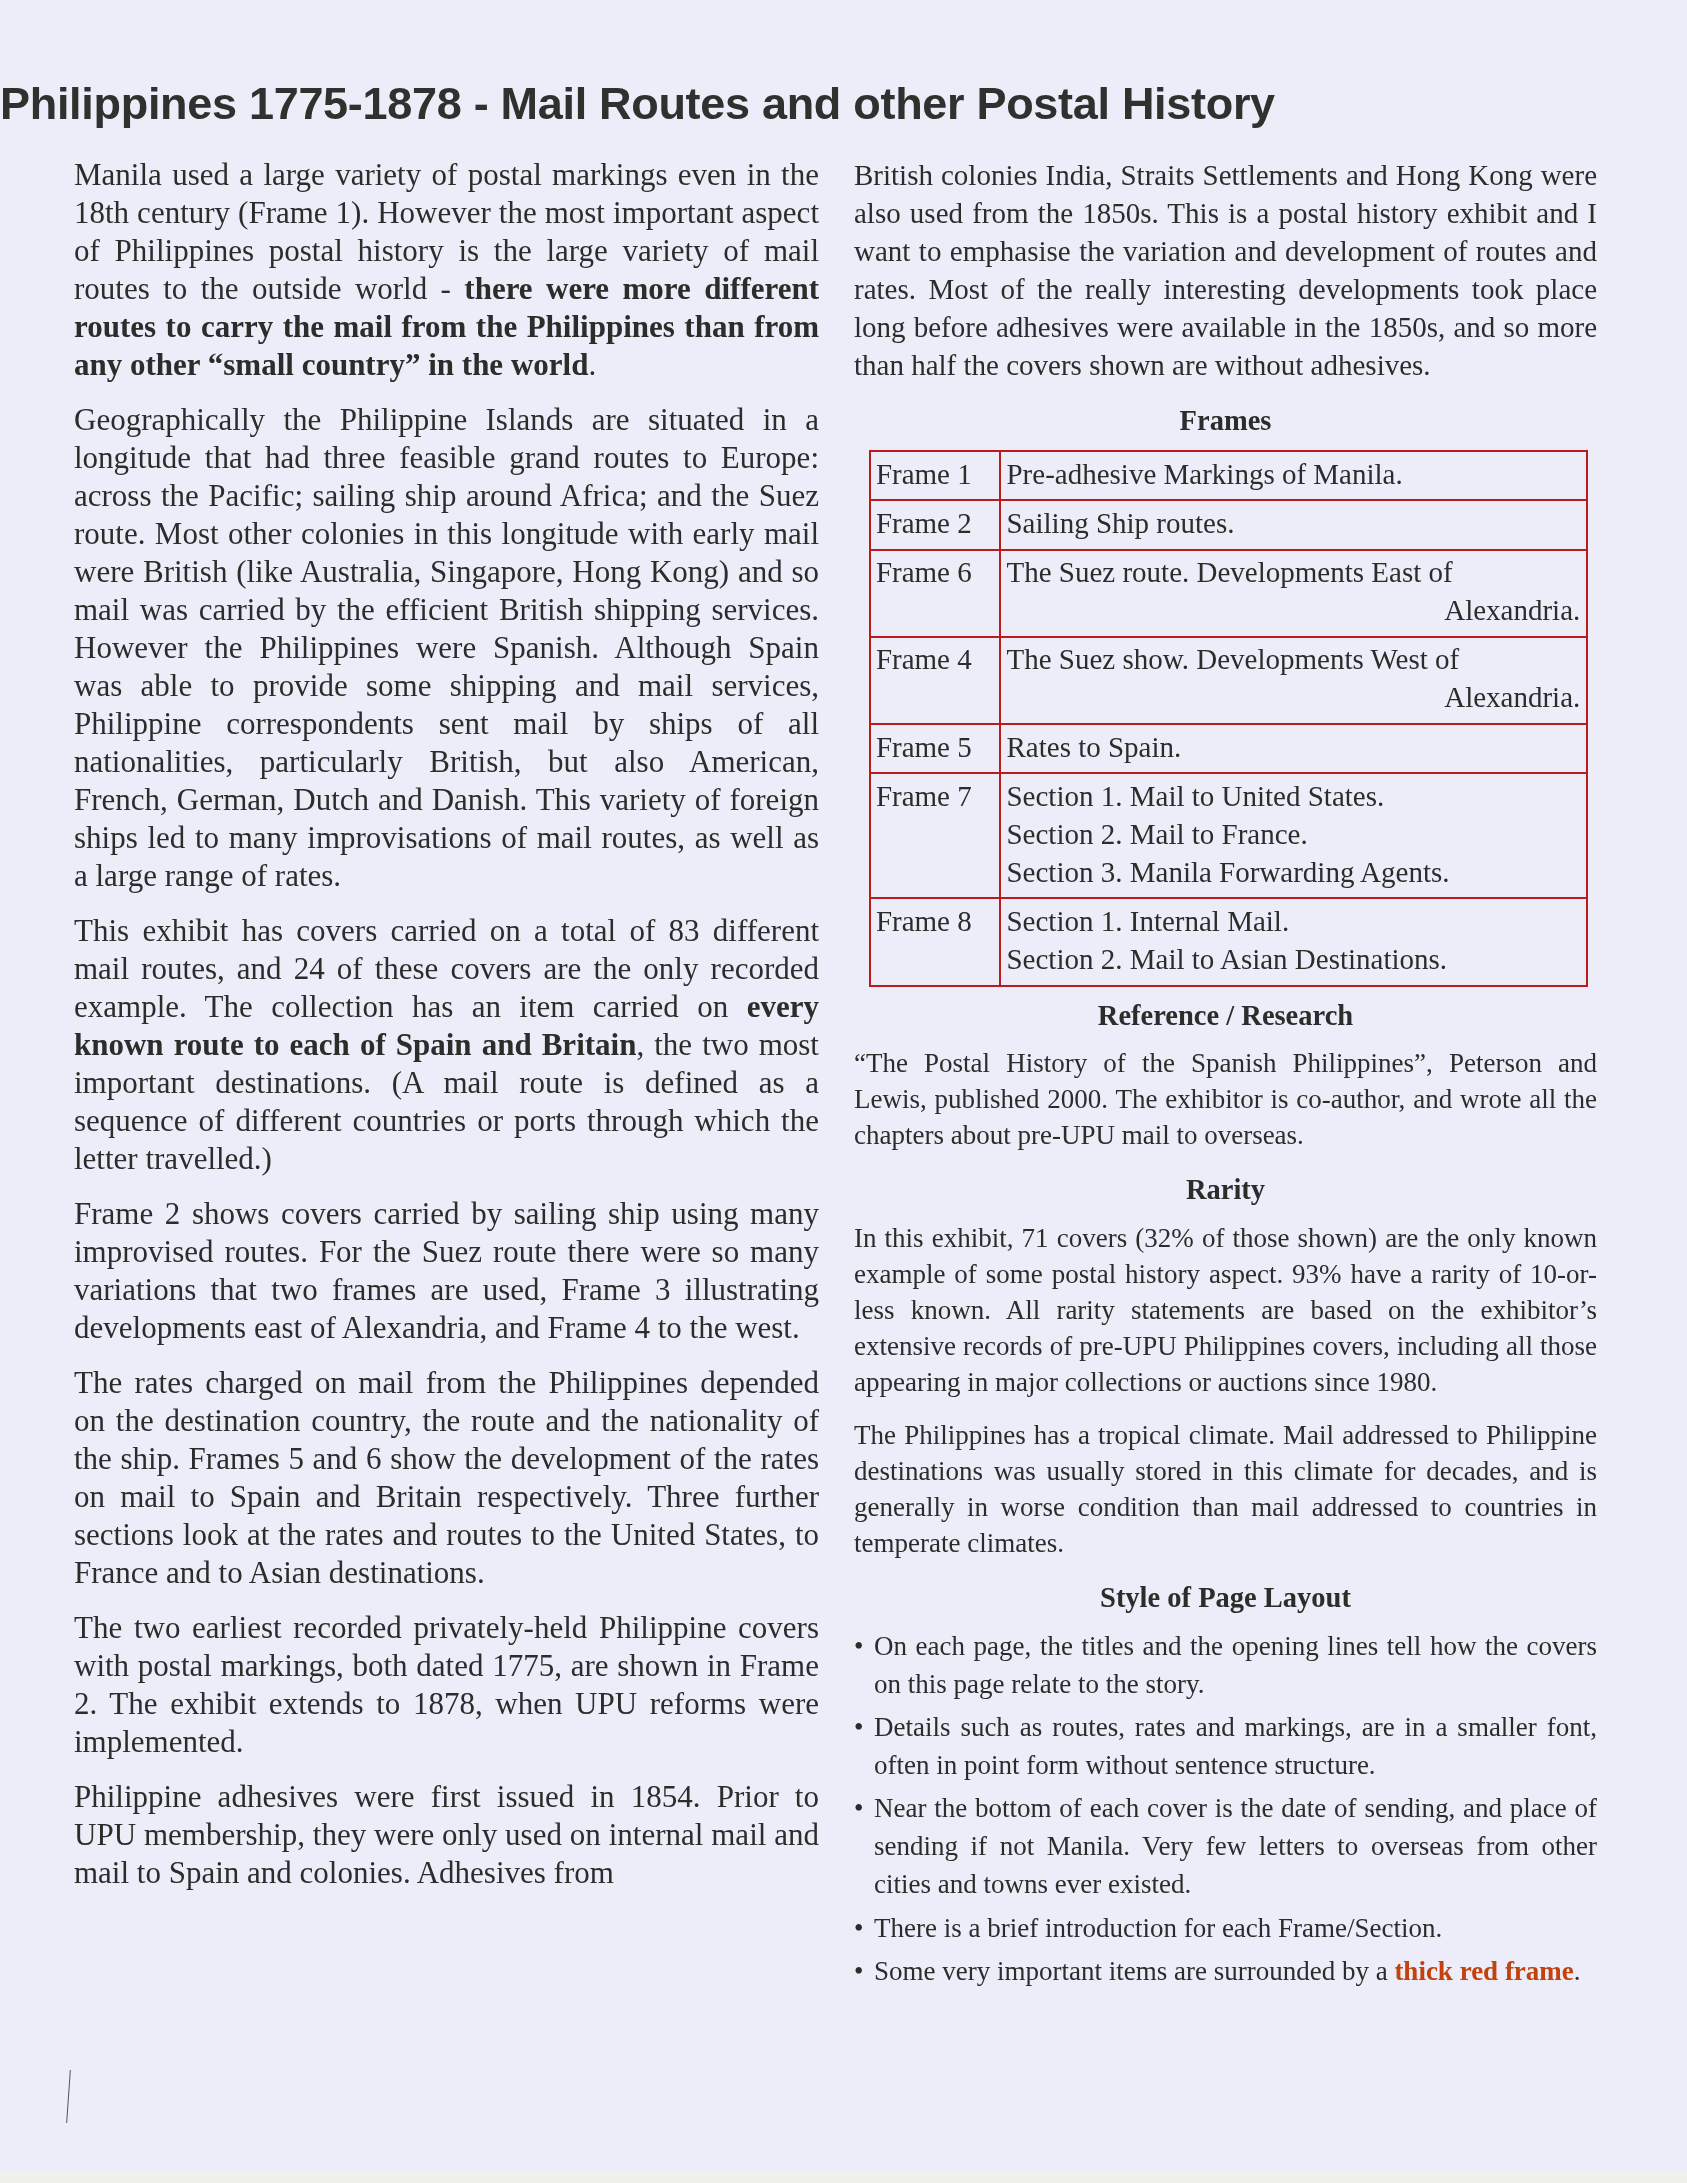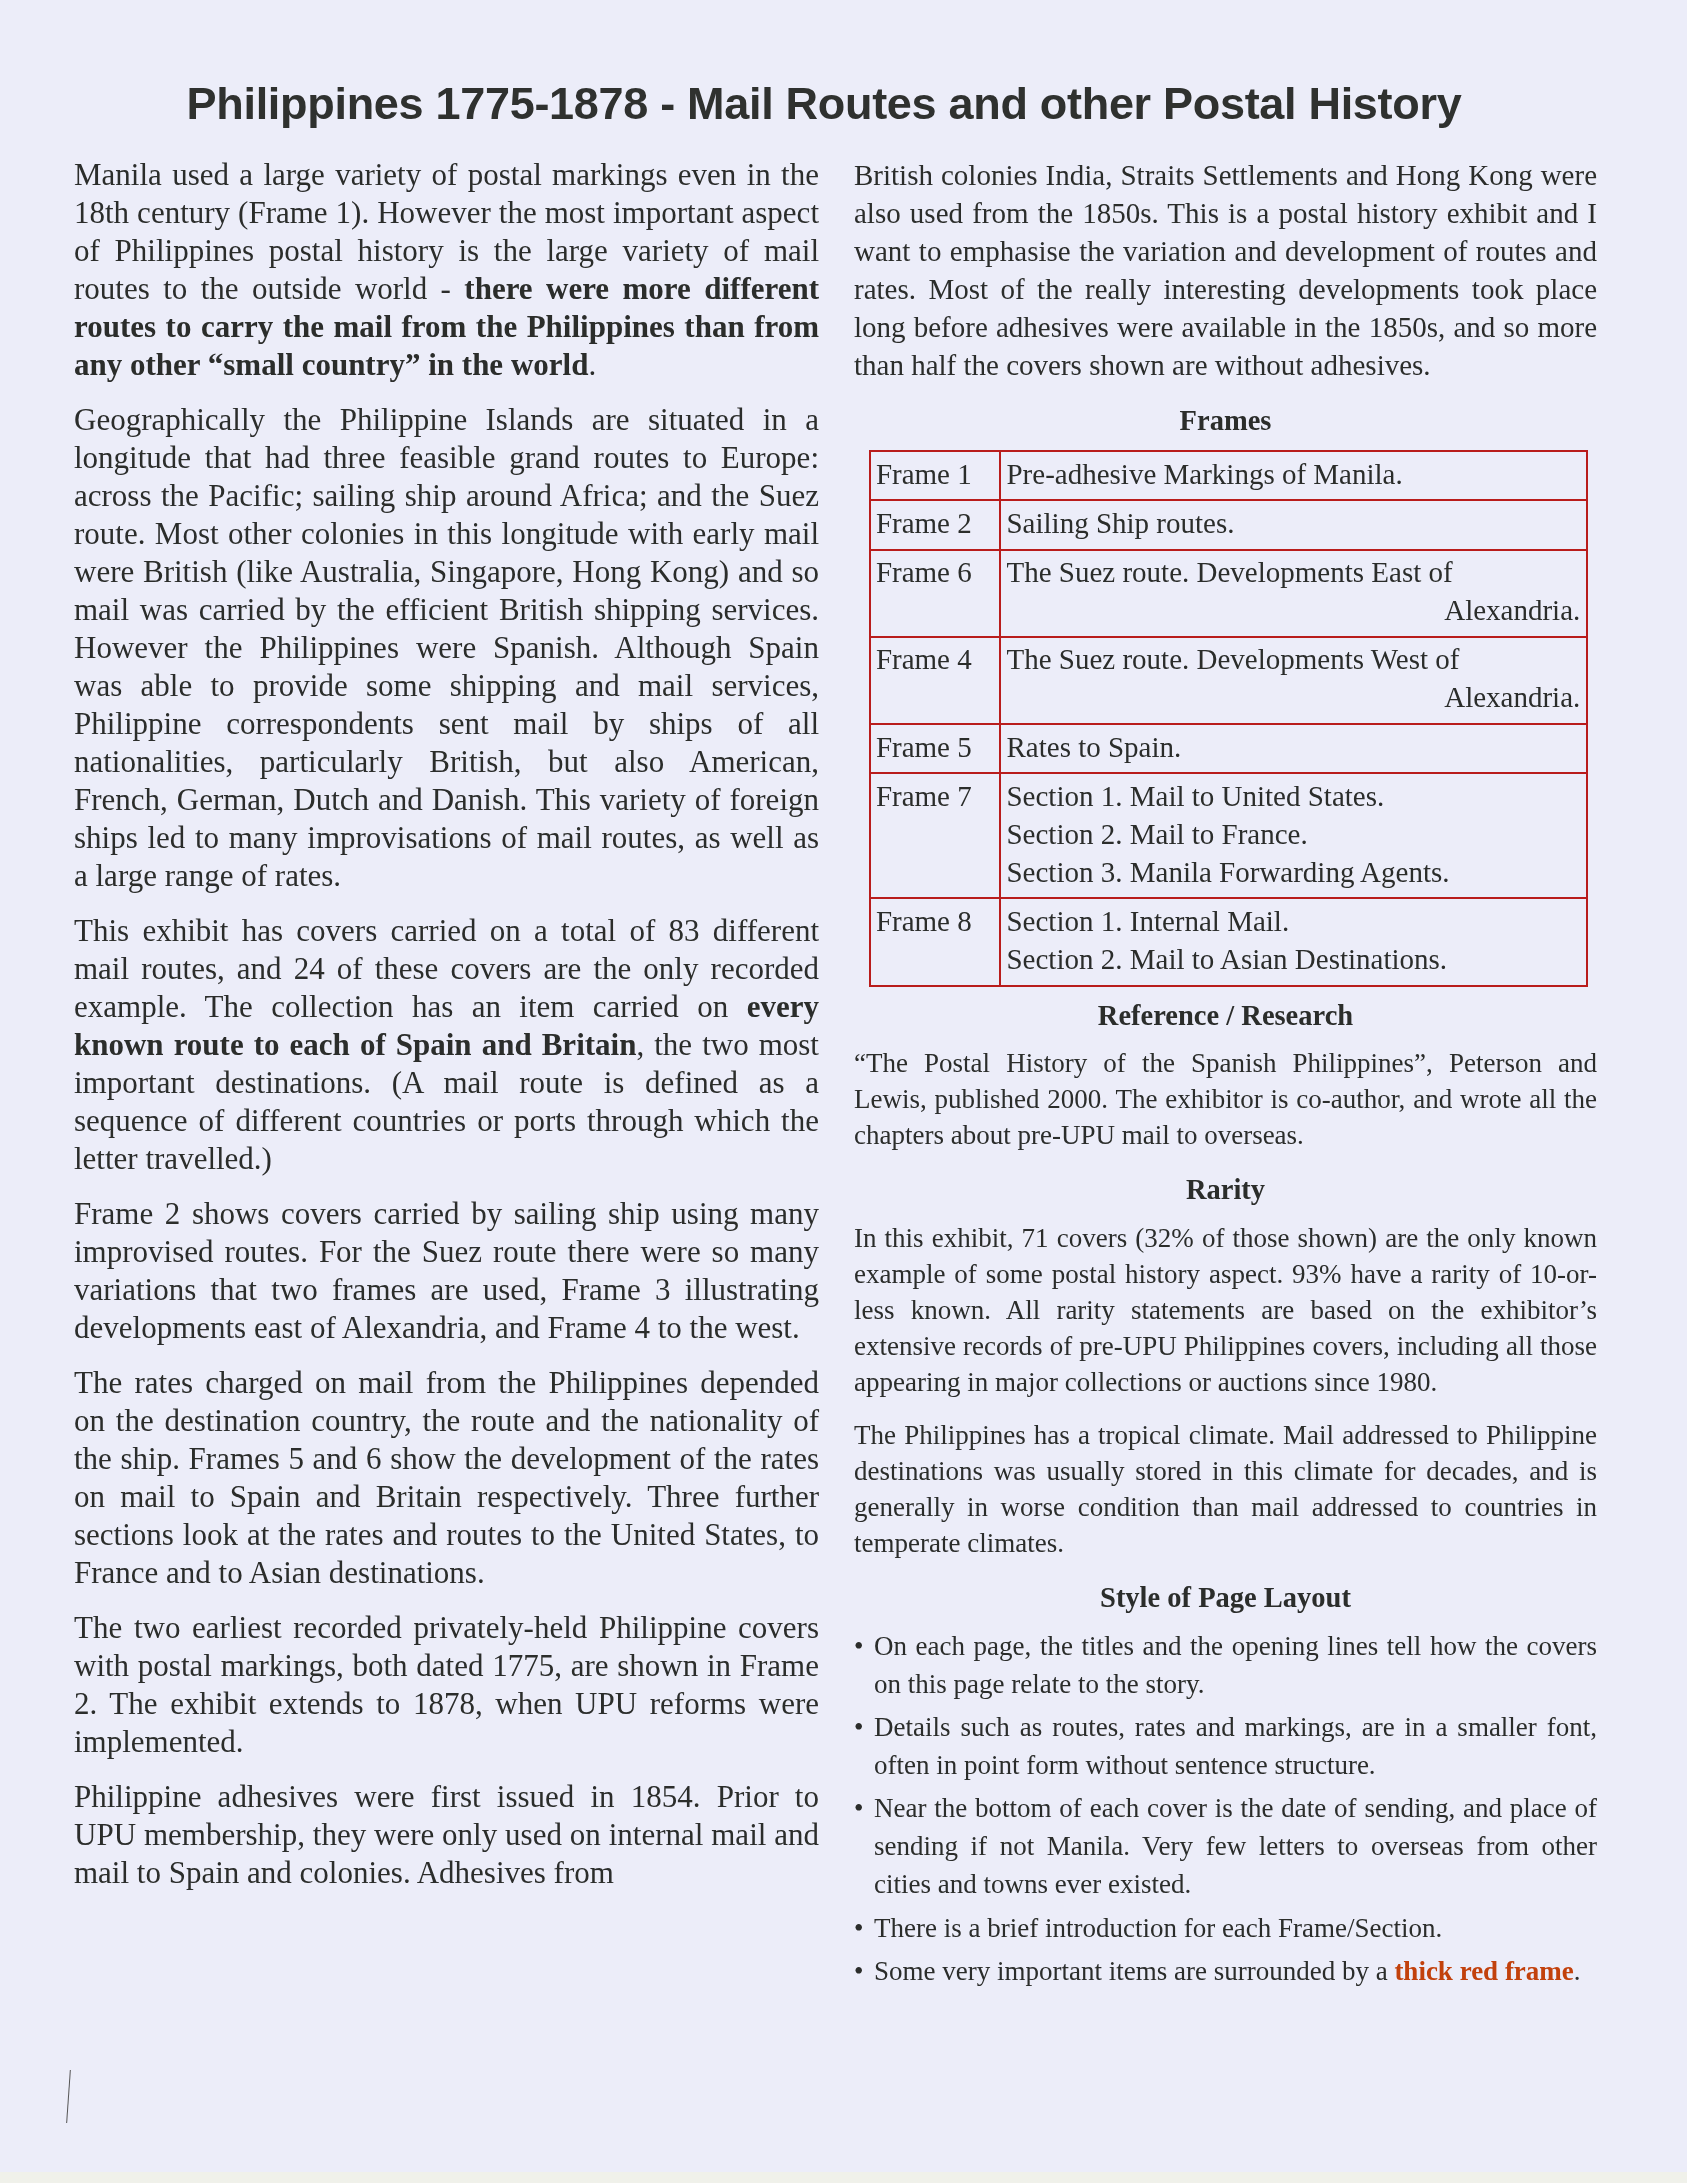--- a/index.html
+++ b/index.html
@@ -6,21 +6,21 @@
   body {
     width: 1688px; height: 2183px;
     background: #ecedf9;
     color: #2b2d2b;
     font-family: "Liberation Serif", serif;
     position: relative;
     overflow: hidden;
   }
   .title {
     position: absolute; left: 0; top: 78px; width: 1648px;
-    text-align: center;
+    text-align: left;
     font-family: "Liberation Sans", sans-serif;
     font-weight: bold;
     font-size: 45px;
     letter-spacing: -0.3px;
     color: #2f312f;
     margin: 0;
   }
   .col {
     position: absolute; top: 156px;
   }
@@ -100,21 +100,21 @@
         <tr>
           <td class="fl">Frame 6</td>
           <td>
             <div>The Suez route.  Developments East of</div>
             <span class="indent">Alexandria.</span>
           </td>
         </tr>
         <tr>
           <td class="fl">Frame 4</td>
           <td>
-            <div>The Suez route.  Developments West of</div>
+            <div>The Suez show.  Developments West of</div>
             <span class="indent">Alexandria.</span>
           </td>
         </tr>
         <tr>
           <td class="fl">Frame 5</td>
           <td>
             <div>Rates to Spain.</div>
           </td>
         </tr>
         <tr>

